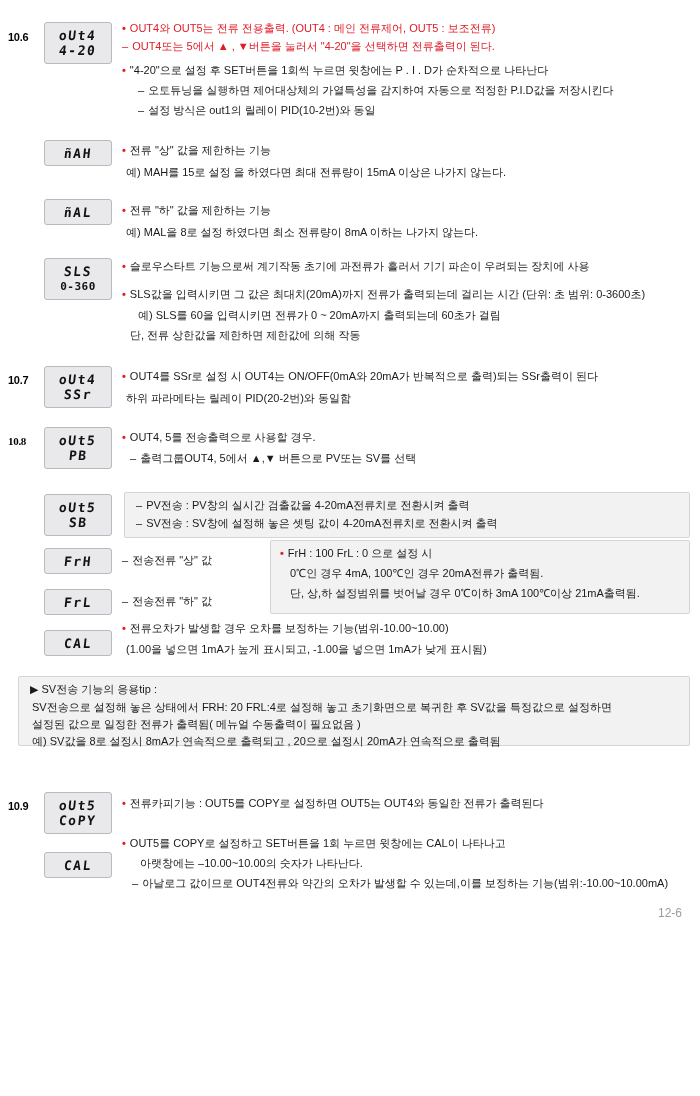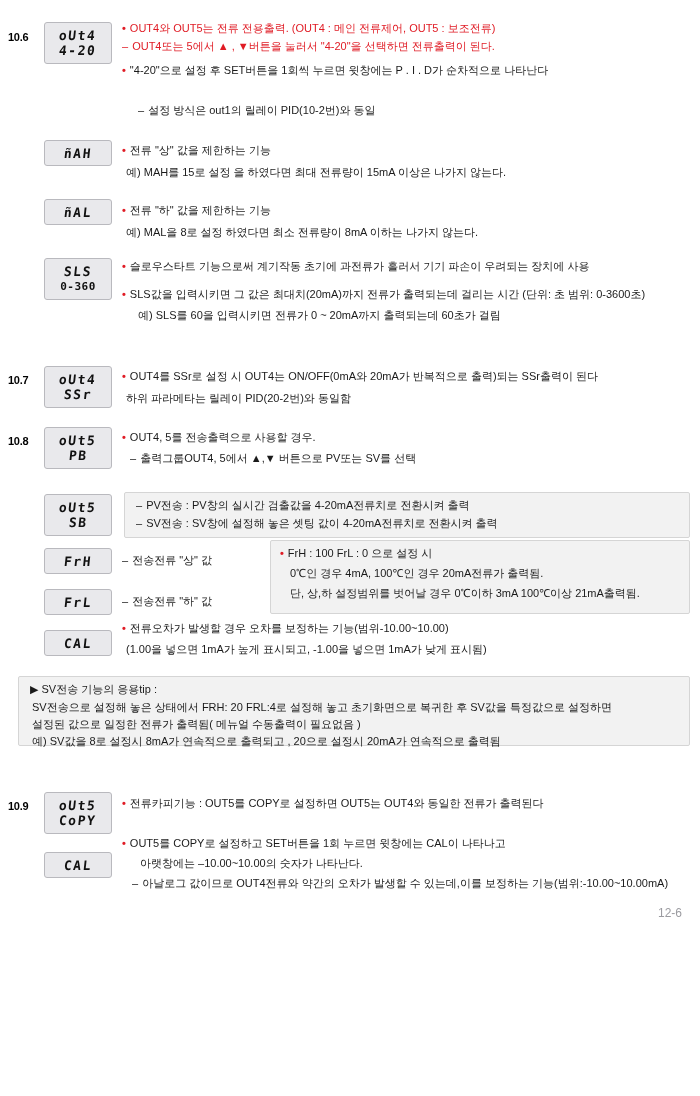--- a/index.html
+++ b/index.html
@@ -110,20 +110,21 @@
   <div class="secnum" style="left:8px; top:31px;">10.6</div>
 
   <div class="lcd" style="left:44px; top:22px; width:68px; height:42px;">
     <div class="row seg">oUt4</div>
     <div class="row seg">4-20</div>
   </div>
 
   <div class="txt red bullet" style="left:122px; top:20px;">OUT4와 OUT5는 전류 전용출력. (OUT4 : 메인 전류제어,  OUT5 : 보조전류)</div>
   <div class="txt red dash" style="left:122px; top:38px;">OUT4또는 5에서 ▲ , ▼버튼을 눌러서 "4-20"을 선택하면 전류출력이 된다.</div>
   <div class="txt bullet" style="left:122px; top:62px;">"4-20"으로 설정 후 SET버튼을 1회씩 누르면 윗창에는 P . I . D가 순차적으로 나타난다</div>
+  <div class="txt dash" style="left:138px; top:82px;">오토튜닝을 실행하면 제어대상체의 가열특성을 감지하여 자동으로 적정한 P.I.D값을 저장시킨다</div>
   <div class="txt dash" style="left:138px; top:102px;">설정 방식은 out1의 릴레이 PID(10-2번)와 동일</div>
 
   <div class="lcd" style="left:44px; top:140px; width:68px; height:26px;">
     <div class="row seg">ñAH</div>
   </div>
   <div class="txt bullet" style="left:122px; top:142px;">전류 "상" 값을 제한하는 기능</div>
   <div class="txt" style="left:126px; top:164px;">예) MAH를 15로 설정 을 하였다면 최대 전류량이 15mA 이상은 나가지 않는다.</div>
 
   <div class="lcd" style="left:44px; top:199px; width:68px; height:26px;">
     <div class="row seg">ñAL</div>
@@ -131,31 +132,32 @@
   <div class="txt bullet" style="left:122px; top:202px;">전류 "하" 값을 제한하는 기능</div>
   <div class="txt" style="left:126px; top:224px;">예) MAL을 8로 설정 하였다면 최소 전류량이 8mA 이하는 나가지 않는다.</div>
 
   <div class="lcd" style="left:44px; top:258px; width:68px; height:42px;">
     <div class="row seg">SLS</div>
     <div class="row small">0-360</div>
   </div>
   <div class="txt bullet" style="left:122px; top:258px;">슬로우스타트 기능으로써 계기작동 초기에 과전류가 흘러서 기기 파손이 우려되는 장치에 사용</div>
   <div class="txt bullet" style="left:122px; top:286px;">SLS값을 입력시키면 그 값은 최대치(20mA)까지 전류가 출력되는데 걸리는 시간 (단위: 초  범위: 0-3600초)</div>
   <div class="txt" style="left:138px; top:307px;">예) SLS를 60을  입력시키면  전류가 0 ~ 20mA까지 출력되는데 60초가 걸림</div>
+  <div class="txt" style="left:130px; top:327px;">단, 전류 상한값을 제한하면 제한값에 의해 작동</div>
 
   <div class="secnum" style="left:8px; top:374px;">10.7</div>
 
   <div class="lcd" style="left:44px; top:366px; width:68px; height:42px;">
     <div class="row seg">oUt4</div>
     <div class="row seg">SSr</div>
   </div>
   <div class="txt bullet" style="left:122px; top:368px;">OUT4를 SSr로 설정 시 OUT4는 ON/OFF(0mA와 20mA가 반복적으로 출력)되는 SSr출력이 된다</div>
   <div class="txt" style="left:126px; top:390px;">하위 파라메타는 릴레이 PID(20-2번)와 동일함</div>
 
-  <div class="secnum" style="left:8px; top:435px;">10.8</div>
+  <div class="secnum" style="left:8px; top:435px;font-family:Liberation Serif, serif;">10.8</div>
 
   <div class="lcd" style="left:44px; top:427px; width:68px; height:42px;">
     <div class="row seg">oUt5</div>
     <div class="row seg">PB</div>
   </div>
   <div class="txt bullet" style="left:122px; top:429px;">OUT4, 5를 전송출력으로 사용할 경우.</div>
   <div class="txt dash" style="left:130px; top:450px;">출력그룹OUT4, 5에서 ▲,▼ 버튼으로 PV또는 SV를 선택</div>
 
   <div class="lcd" style="left:44px; top:494px; width:68px; height:42px;">
     <div class="row seg">oUt5</div>

